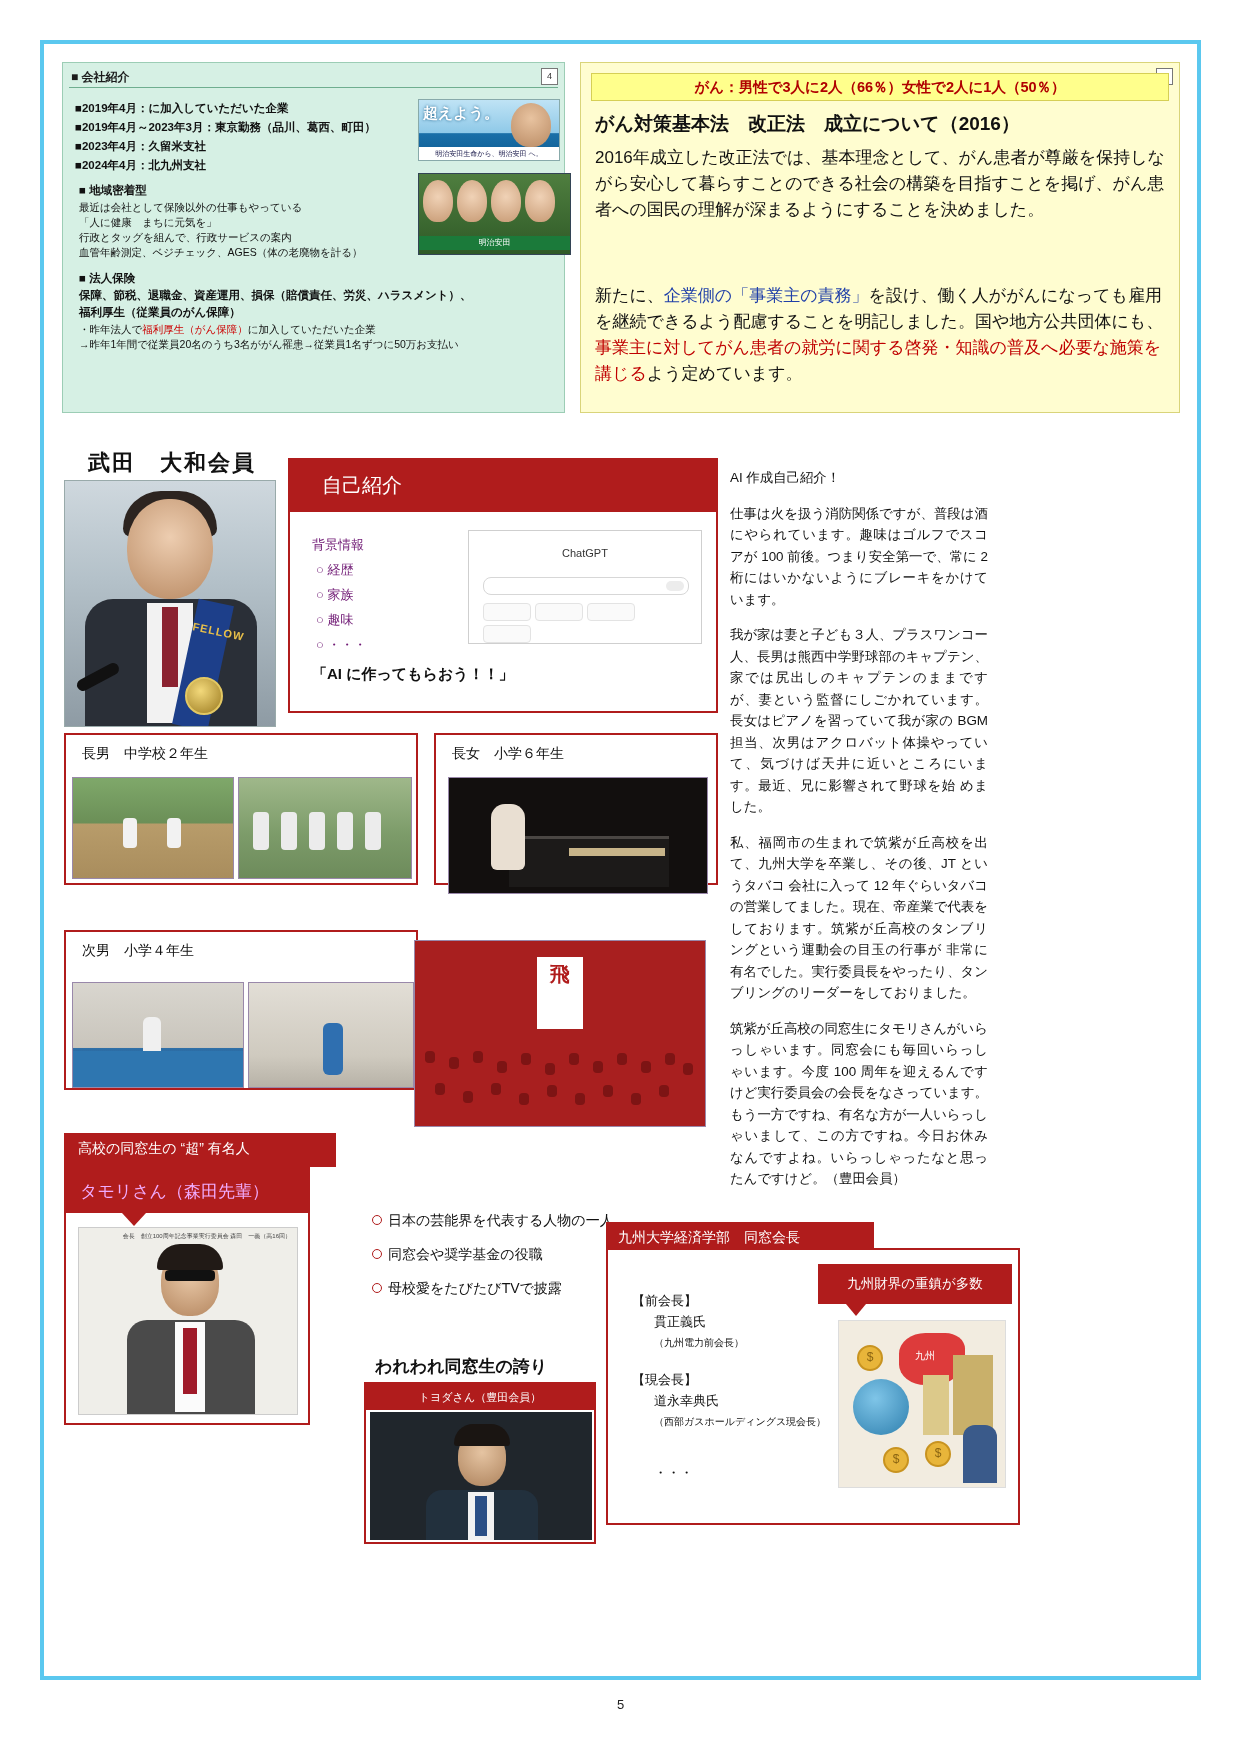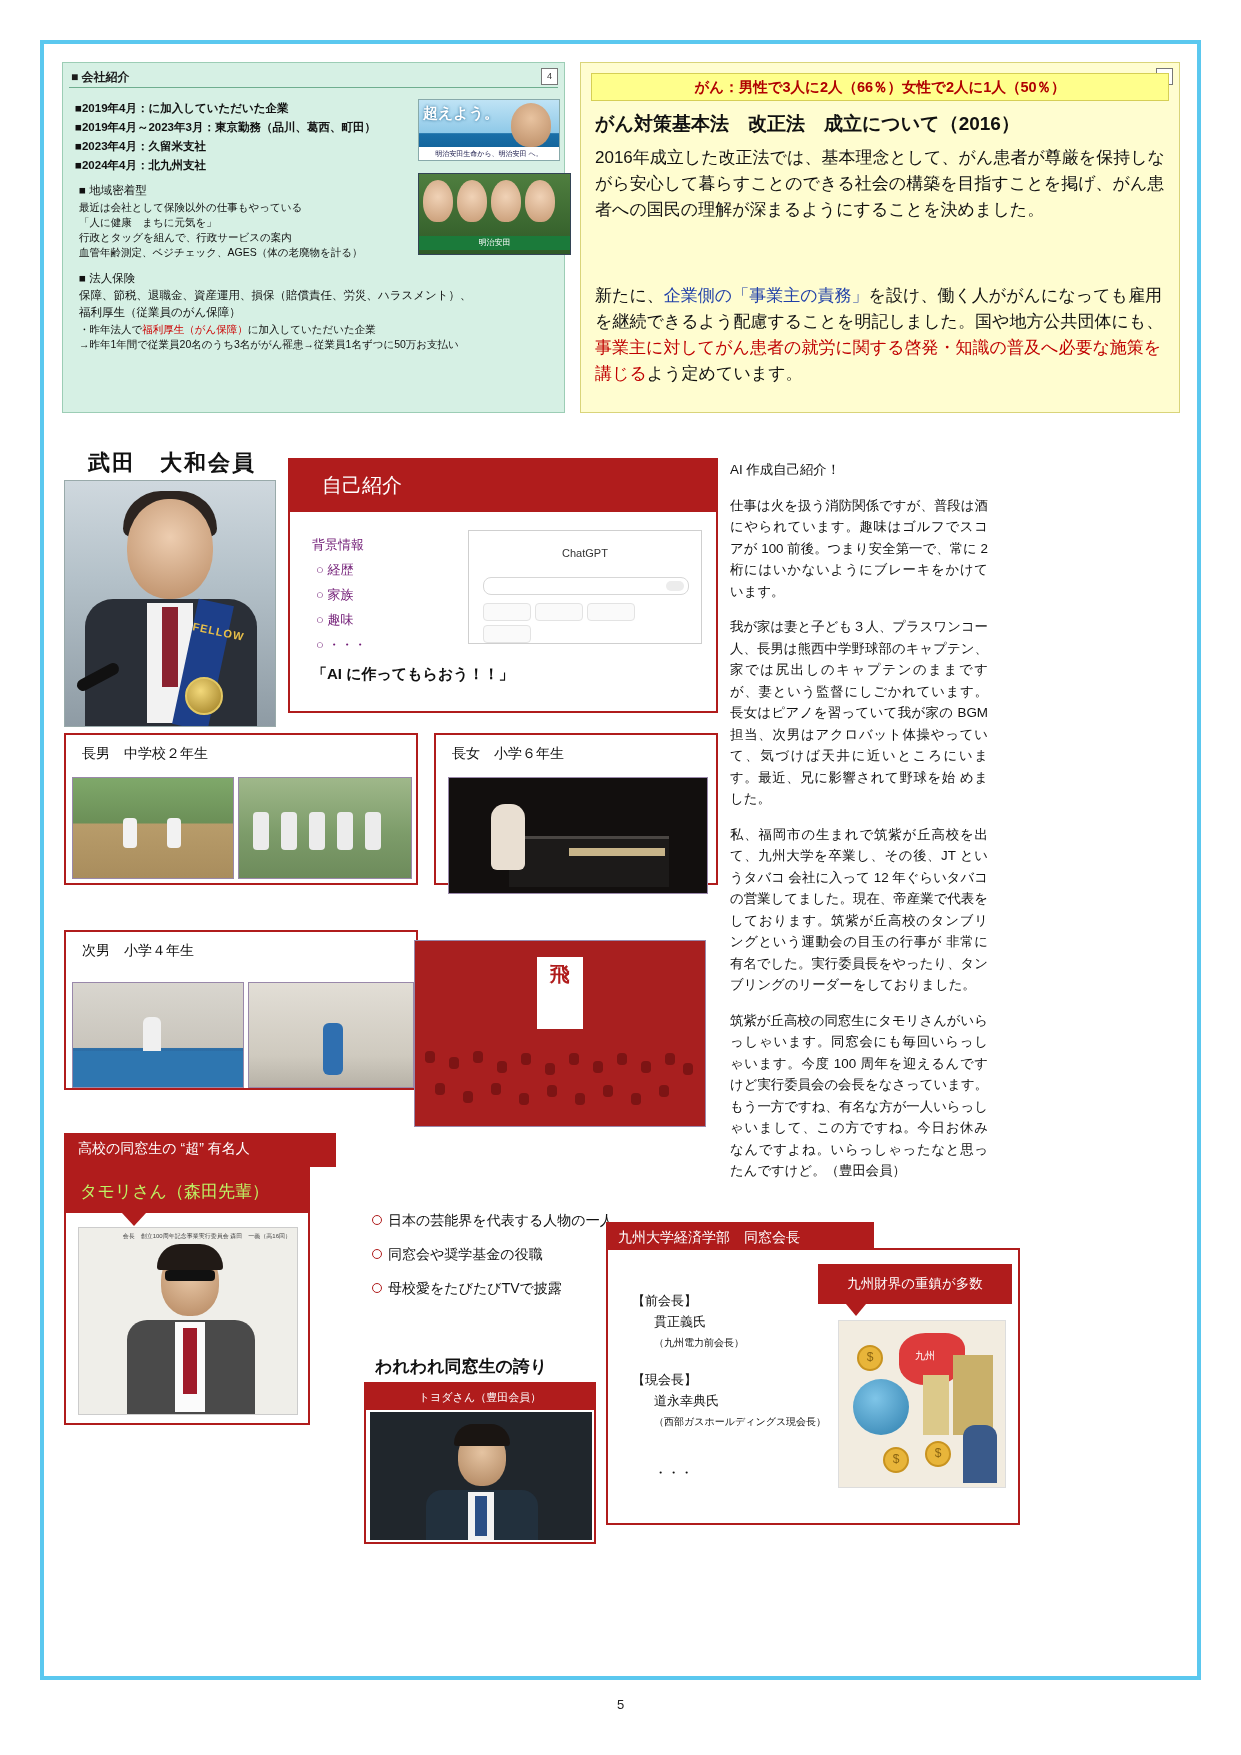--- a/index.html
+++ b/index.html
@@ -25,21 +25,21 @@
   .panel-num{
     position:absolute;right:6px;top:5px;width:15px;height:15px;border:1px solid #777;
     background:#fff;font-size:9px;text-align:center;line-height:15px;color:#333;
   }
   .panel-left-hr{
     position:absolute;left:6px;top:24px;width:489px;height:1px;background:#6fae8f;
   }
   .ll-list{position:absolute;left:12px;top:36px;width:340px;}
   .ll-list div{font-size:11.5px;font-weight:bold;color:#111;line-height:19px;}
   .ll-sec{position:absolute;left:16px;}
-  .ll-sec .h{font-size:11.5px;font-weight:normal;color:#111;margin-bottom:2px;}
+  .ll-sec .h{font-size:11.5px;font-weight:bold;color:#111;margin-bottom:2px;}
   .ll-sec .t{font-size:10.5px;color:#111;line-height:15px;}
   .red{color:#cc0000;}
   .ll-foot{position:absolute;left:18px;top:316px;width:470px;font-size:10px;color:#111;line-height:15px;}
 
   .img-superlativ{
     position:absolute;left:355px;top:36px;width:140px;height:60px;
     background:linear-gradient(180deg,#bfe3f5 0%,#8fc9e8 55%,#1a6fa8 56%,#0d5c92 100%);
     border:1px solid #8aa;overflow:hidden;
   }
   .img-superlativ .txt{
@@ -150,21 +150,21 @@
   
   .tag-red{
     position:absolute;background:#b01c1c;color:#fff;font-size:14px;
     padding:7px 14px;box-sizing:border-box;
   }
   .tamori-card{
     position:absolute;left:64px;top:1167px;width:246px;height:258px;
     border:2px solid #b01c1c;background:#fff;box-sizing:border-box;
   }
   .tamori-card .bar{position:absolute;left:0;top:0;width:100%;height:44px;background:#b01c1c;}
-  .tamori-card .bar span{position:absolute;left:14px;top:11px;color:#bef264;font-size:17px;}
+  .tamori-card .bar span{position:absolute;left:14px;top:11px;color:#f0abfc;font-size:17px;}
   .tamori-card .bar:after{content:"";position:absolute;left:56px;top:44px;border-left:12px solid transparent;border-right:12px solid transparent;border-top:13px solid #b01c1c;}
   .tamori-photo{position:absolute;left:12px;top:58px;width:218px;height:186px;background:#efeee9;border:1px solid #ccc;overflow:hidden;}
   .tamori-photo .head{position:absolute;left:82px;top:22px;width:58px;height:66px;border-radius:46%;background:radial-gradient(circle at 50% 40%,#e8c7a6,#b4865f);}
   .tamori-photo .hair{position:absolute;left:78px;top:16px;width:66px;height:26px;border-radius:30px 30px 4px 4px;background:#211a16;}
   .tamori-photo .glasses{position:absolute;left:86px;top:42px;width:50px;height:11px;background:#111;border-radius:4px;}
   .tamori-photo .suit{position:absolute;left:48px;top:92px;width:128px;height:96px;background:#4a4a4a;border-radius:20px 20px 0 0;}
   .tamori-photo .shirt{position:absolute;left:96px;top:94px;width:30px;height:90px;background:#fbfbfb;}
   .tamori-photo .tie{position:absolute;left:104px;top:100px;width:14px;height:66px;background:#a01b2a;}
   .tamori-photo .cap{position:absolute;right:6px;top:4px;font-size:6px;color:#444;text-align:right;line-height:9px;}
 
@@ -211,21 +211,21 @@
   .finance-img .coin{position:absolute;width:22px;height:22px;border-radius:50%;background:#e8b53a;border:2px solid #c89320;color:#8a6412;font-size:12px;text-align:center;line-height:20px;}
   .finance-img .map{position:absolute;left:60px;top:12px;width:66px;height:52px;background:#dd3b3b;border-radius:40% 30% 50% 40%;}
   .finance-img .map span{position:absolute;left:16px;top:16px;color:#fff;font-size:10px;}
   .finance-img .man{position:absolute;right:8px;bottom:4px;width:34px;height:58px;background:#3a5a8a;border-radius:12px 12px 0 0;}
 
   
   .right-col{
     position:absolute;left:730px;top:455px;width:258px;font-size:13.4px;color:#111;line-height:21.5px;
     text-align:justify;
   }
-  .right-col p{margin:4px 0 14px 0;}
+  .right-col p{margin:12px 0 14px 0;}
 
   .page-number{
     position:absolute;left:0;top:1697px;width:100%;text-align:center;font-size:13px;color:#222;
   }
 </style>
 </head>
 <body>
 
 <div class="page-border"></div>
 

